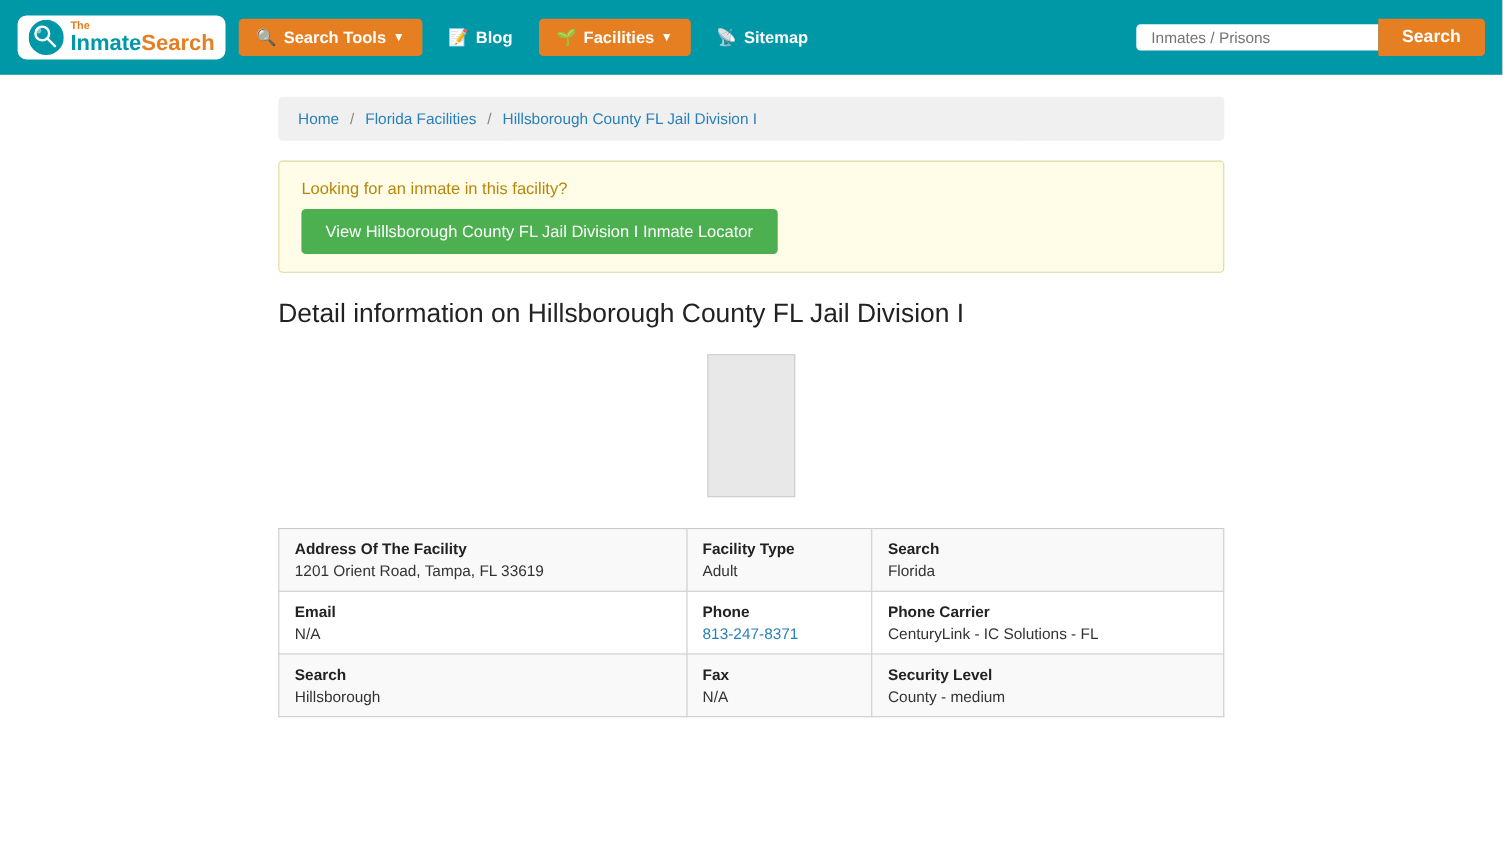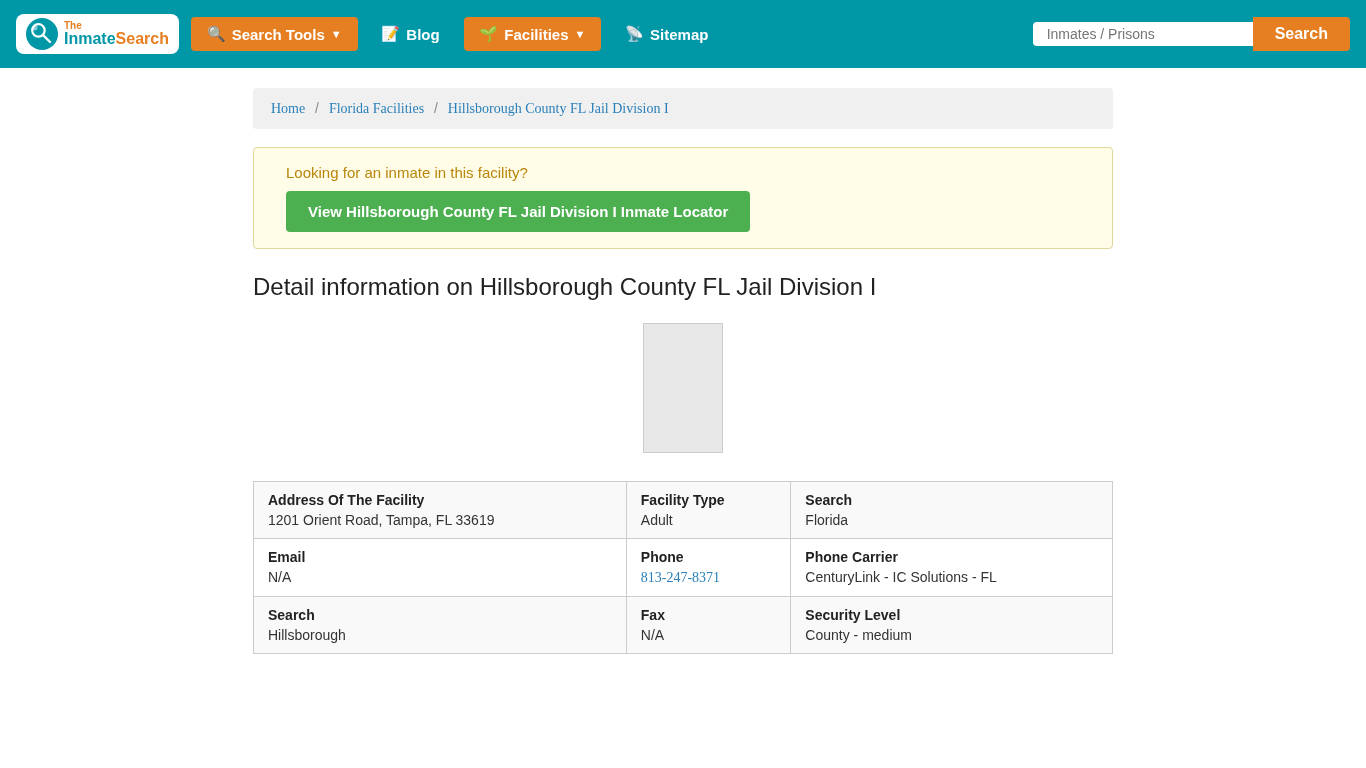--- a/index.html
+++ b/index.html
@@ -27,21 +27,21 @@
       height: 32px;
     }
     .logo-text-the {
       font-size: 10px;
       color: #e67e22;
       font-weight: bold;
       display: block;
       line-height: 1;
     }
     .logo-text-main {
-      font-size: 16px;
+      font-size: 20px;
       font-weight: bold;
       color: #0097a7;
       line-height: 1;
     }
     .logo-text-search {
       color: #e67e22;
     }
 
     .nav-btn {
       background: #e67e22;
@@ -109,48 +109,47 @@
     .breadcrumb {
       background: #f0f0f0;
       border-radius: 4px;
       padding: 12px 18px;
       margin-bottom: 18px;
       font-size: 14px;
     }
     .breadcrumb a {
       color: #2980b9;
       text-decoration: none;
-      font-family: Liberation Serif, serif;
     }
     .breadcrumb .sep {
       color: #888;
       margin: 0 6px;
     }
 
     
     .info-box {
       background: #fffde7;
       border: 1px solid #e0d89a;
       border-radius: 4px;
-      padding: 16px 32px;
+      padding: 16px 20px;
       margin-bottom: 24px;
     }
     .info-box p {
       color: #b8860b;
       margin-bottom: 10px;
       font-size: 15px;
     }
     .inmate-locator-btn {
       background: #4caf50;
       color: #fff;
       border: none;
       border-radius: 4px;
       padding: 12px 22px;
       font-size: 15px;
-      font-weight: bold;
+      font-weight: normal;
       cursor: pointer;
     }
 
     
     .page-title {
       font-size: 24px;
       font-weight: normal;
       color: #222;
       margin-bottom: 22px;
     }
@@ -184,21 +183,20 @@
       color: #222;
       display: block;
       margin-bottom: 4px;
     }
     .info-table .value {
       color: #333;
     }
     .info-table .value a {
       color: #2980b9;
       text-decoration: none;
-      font-family: Liberation Serif, serif;
     }
     .info-table tr:nth-child(odd) td {
       background: #f9f9f9;
     }
     .info-table tr:nth-child(even) td {
       background: #fff;
     }
   </style>
 </head>
 <body>

